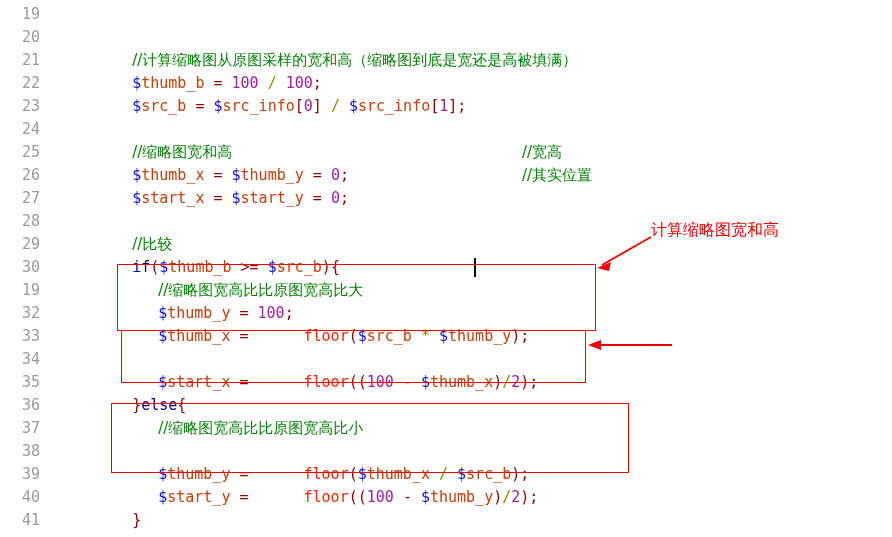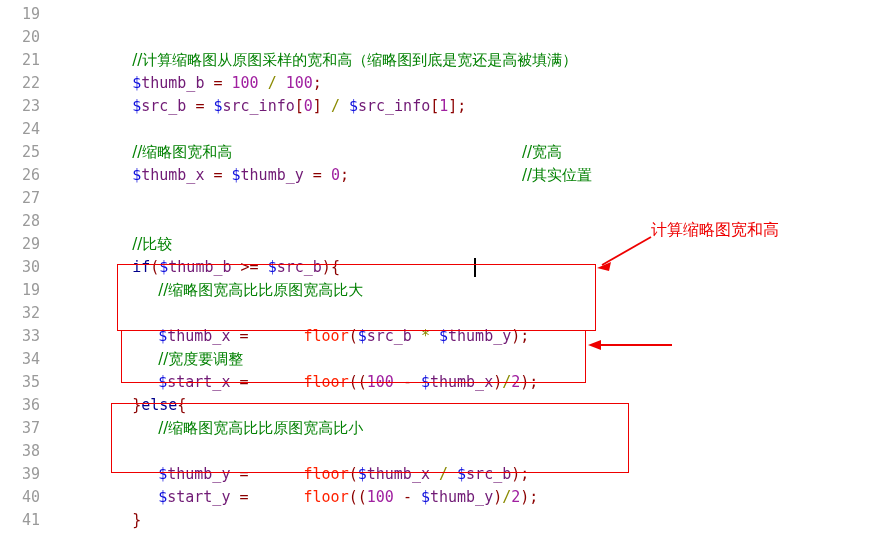--- a/index.html
+++ b/index.html
@@ -36,21 +36,21 @@
     position:absolute;left:0;
     white-space:pre;
     font-family:"DejaVu Sans Mono","Liberation Mono",monospace;
     font-size:15px;line-height:23px;
     color:#000000;
   }
   .cl.ind1{padding-left:26px;}
   .cl.ind2{padding-left:52px;}
   
   .t-com  {color:#008000;}
-  .t-var  {color:#701a75;}
+  .t-var  {color:#c2410c;}
   .t-sig  {color:#1111dd;}
   .t-kw   {color:#00008b;}
   .t-op   {color:#8b0000;}
   .t-num  {color:#a020a0;}
   .t-fn   {color:#ff2200;margin-left:46px;}
   .t-div  {color:#8a8a00;}
   .t-brk  {color:#8b0000;}
   .t-pun  {color:#8b0000;}
   .cjk{font-family:"DejaVu Sans","Liberation Sans",sans-serif;}
   
@@ -130,42 +130,45 @@
 
     <div class="cl ind1" style="top:118px">
       <span class="t-com cjk">//缩略图宽和高</span>
     </div>
 
     <div class="cl ind1" style="top:141px">
       <span class="t-sig">$</span><span class="t-var">thumb_x</span><span> </span><span class="t-op">=</span><span> </span><span class="t-sig">$</span><span class="t-var">thumb_y</span><span> </span><span class="t-op">=</span><span> </span><span class="t-num">0</span><span class="t-pun">;</span>
     </div>
     <div class="tailcom" style="left:470px;top:141px">//宽高</div>
 
+    <div class="cl ind1" style="top:164px">
+      <span class="t-sig">$</span><span class="t-var">start_x</span><span> </span><span class="t-op">=</span><span> </span><span class="t-sig">$</span><span class="t-var">start_y</span><span> </span><span class="t-op">=</span><span> </span><span class="t-num">0</span><span class="t-pun">;</span>
+    </div>
     <div class="tailcom" style="left:470px;top:164px">//其实位置</div>
 
     <div class="cl ind1" style="top:233px">
       <span class="t-kw">if</span><span class="t-pun">(</span><span class="t-sig">$</span><span class="t-var">thumb_b</span><span> </span><span class="t-op">&gt;=</span><span> </span><span class="t-sig">$</span><span class="t-var">src_b</span><span class="t-pun">)</span><span class="t-pun">{</span>
     </div>
 
     <div class="cl ind1" style="top:210px">
       <span class="t-com cjk">//比较</span>
     </div>
 
     <div class="cl ind2" style="top:256px">
       <span class="t-com cjk">//缩略图宽高比比原图宽高比大</span>
     </div>
 
+    <div class="cl ind2" style="top:279px">
+      <span class="t-sig">$</span><span class="t-var">thumb_y</span><span> </span><span class="t-op">=</span><span> </span><span class="t-num">100</span><span class="t-pun">;</span>
+    </div>
 
     <div class="cl ind2" style="top:302px">
       <span class="t-sig">$</span><span class="t-var">thumb_x</span><span> </span><span class="t-op">=</span><span> </span><span class="t-fn">floor</span><span class="t-pun">(</span><span class="t-sig">$</span><span class="t-var">src_b</span><span> </span><span class="t-div">*</span><span> </span><span class="t-sig">$</span><span class="t-var">thumb_y</span><span class="t-pun">)</span><span class="t-pun">;</span>
     </div>
 
-    <div class="cl ind2" style="top:325px">
-      <span class="t-com cjk">//宽度要调整</span>
-    </div>
 
     <div class="cl ind2" style="top:348px">
       <span class="t-sig">$</span><span class="t-var">start_x</span><span> </span><span class="t-op">=</span><span> </span><span class="t-fn">floor</span><span class="t-pun">((</span><span class="t-num">100</span><span> </span><span class="t-op">-</span><span> </span><span class="t-sig">$</span><span class="t-var">thumb_x</span><span class="t-pun">)</span><span class="t-div">/</span><span class="t-num">2</span><span class="t-pun">);</span>
     </div>
 
     <div class="cl ind1" style="top:371px">
       <span class="t-pun">}</span><span class="t-kw">else</span><span class="t-pun">{</span>
     </div>
 
     <div class="cl ind2" style="top:394px">

